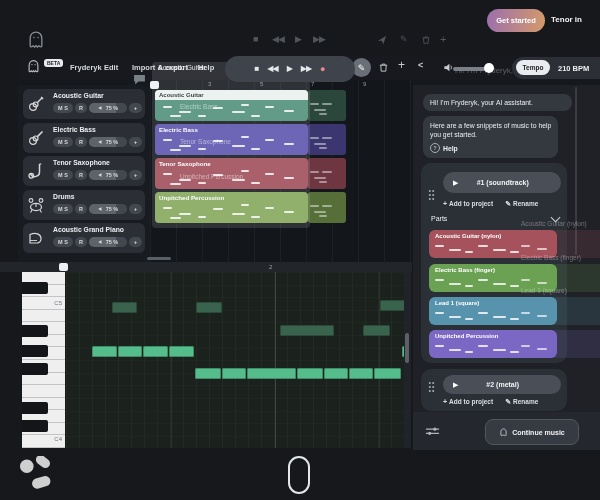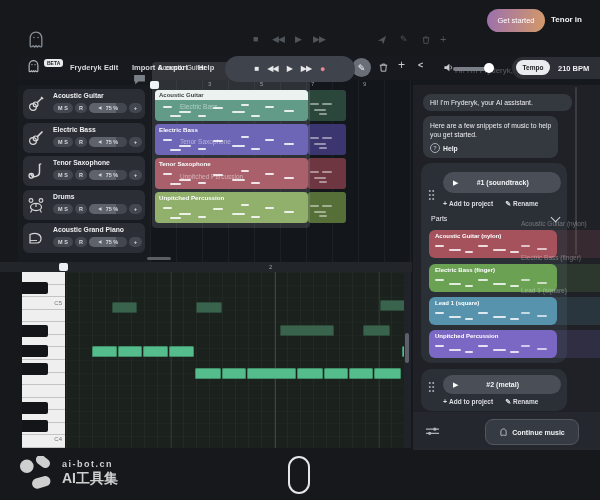--- a/index.html
+++ b/index.html
@@ -3,21 +3,21 @@
 <meta charset="utf-8">
 <style>
   html,body{margin:0;padding:0;background:#0e0f12}
   #stage{position:relative;width:600px;height:500px;background:#16181c;overflow:hidden;
          font-family:"Liberation Sans",sans-serif;color:#e8eaec;-webkit-font-smoothing:antialiased}
   .abs{position:absolute}
   svg{display:block}
 
   
   #get-started{left:487px;top:9px;width:58px;height:23px;border-radius:12px;
-    background:linear-gradient(100deg,#9b6fae,#d59a68);font-size:7.5px;font-weight:normal;
+    background:linear-gradient(100deg,#9b6fae,#d59a68);font-size:7.5px;font-weight:bold;
     display:flex;align-items:center;justify-content:center;color:#fff}
   #sign-in{left:551px;top:15px;font-size:8px;font-weight:bold;color:#f2f3f5}
   .dimico{color:#50555c;font-size:9px;letter-spacing:-1px}
   #nav-logo{left:26px;top:30px;color:#868c94}
 
   
   #toolbar{left:18px;top:55px;width:582px;height:25px;background:#17191e;border-radius:8px 0 0 0}
   #ghost-greeting{left:437px;top:11px;font-size:8px;color:rgba(255,255,255,0.28);white-space:nowrap}
   .menu-item{position:absolute;top:8px;font-size:7.5px;font-weight:bold;color:#d5d8dc;white-space:nowrap}
   #beta-badge{left:26px;top:4px;background:#e8eaed;color:#24262b;font-size:5px;font-weight:bold;
@@ -572,20 +572,16 @@
   </div>
 
   <div class="abs" id="watermark">
     <span>
       <svg width="38" height="34" viewBox="0 0 44 40">
           <circle cx="10" cy="12" r="8" fill="#cfcfcf"></circle>
           <rect x="20" y="1" width="18" height="11" rx="5.5" fill="#cfcfcf" transform="rotate(38 29 6.5)"></rect>
           <rect x="16" y="25" width="22" height="12" rx="6" fill="#cfcfcf" transform="rotate(-16 27 31)"></rect>
         </svg>
       </span>
-    <span>
-      <div id="wm-line1">ai-bot.cn</div>
-      <div id="wm-line2">AI工具集</div>
-    </span>
   </div>
   <div class="abs" id="scroll-capsule"></div>
 
 </div>
 
 </body></html>

